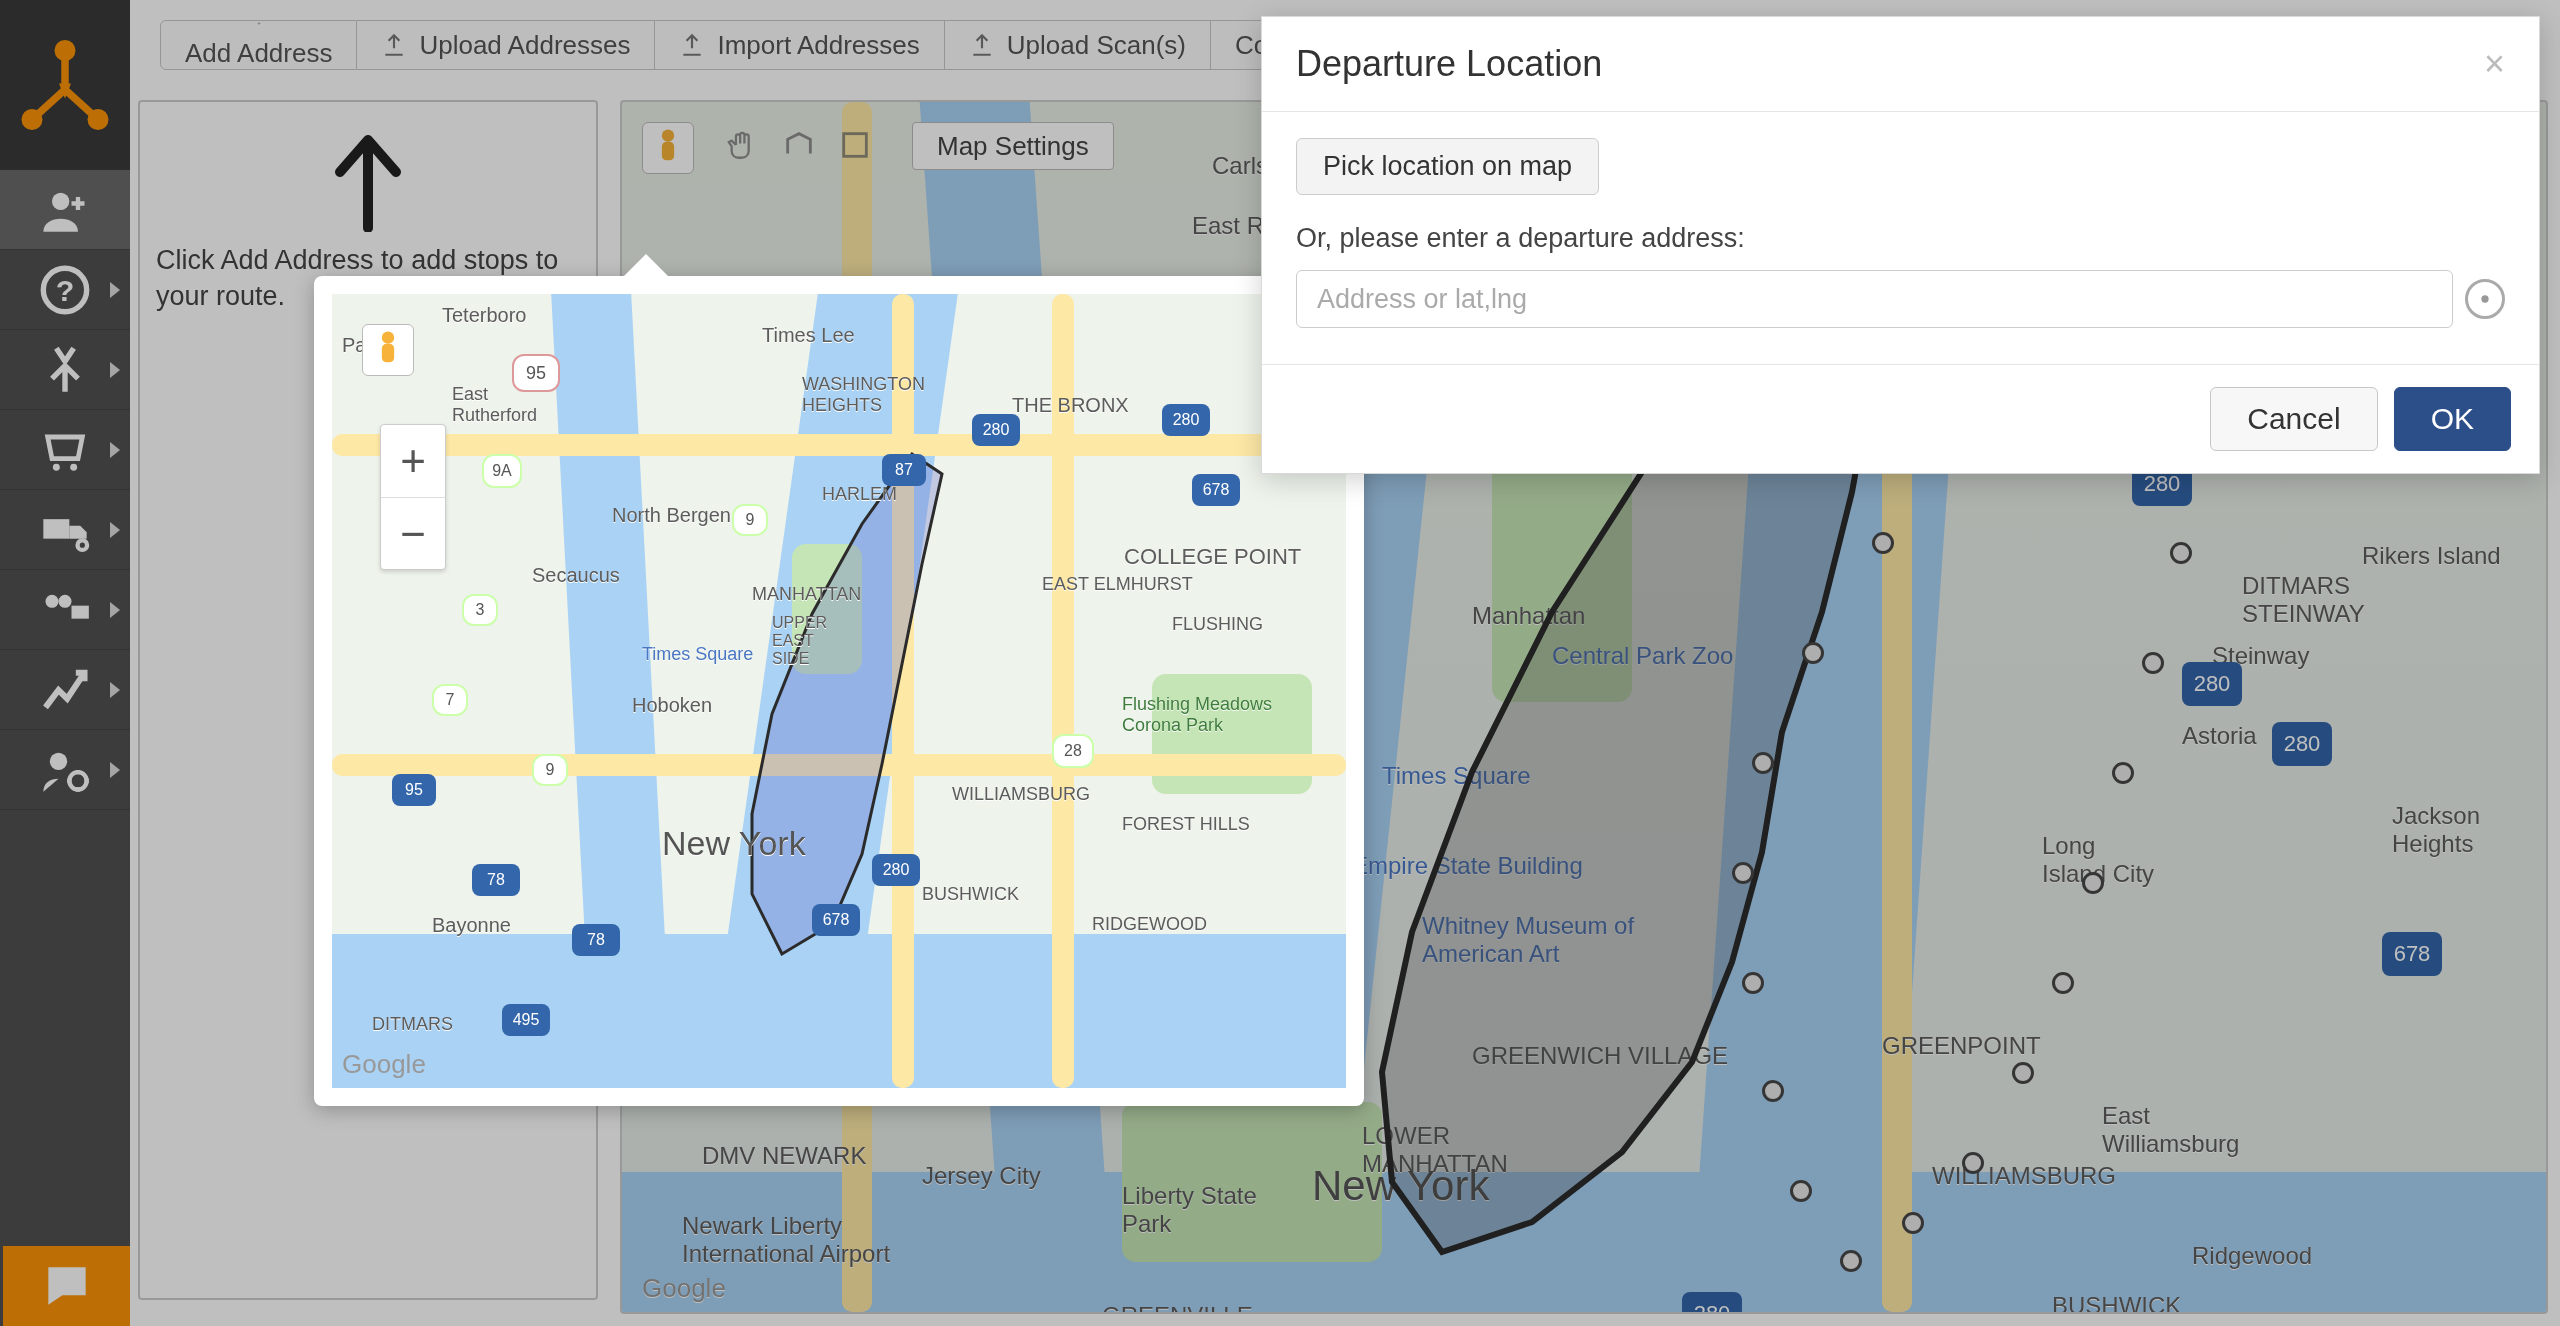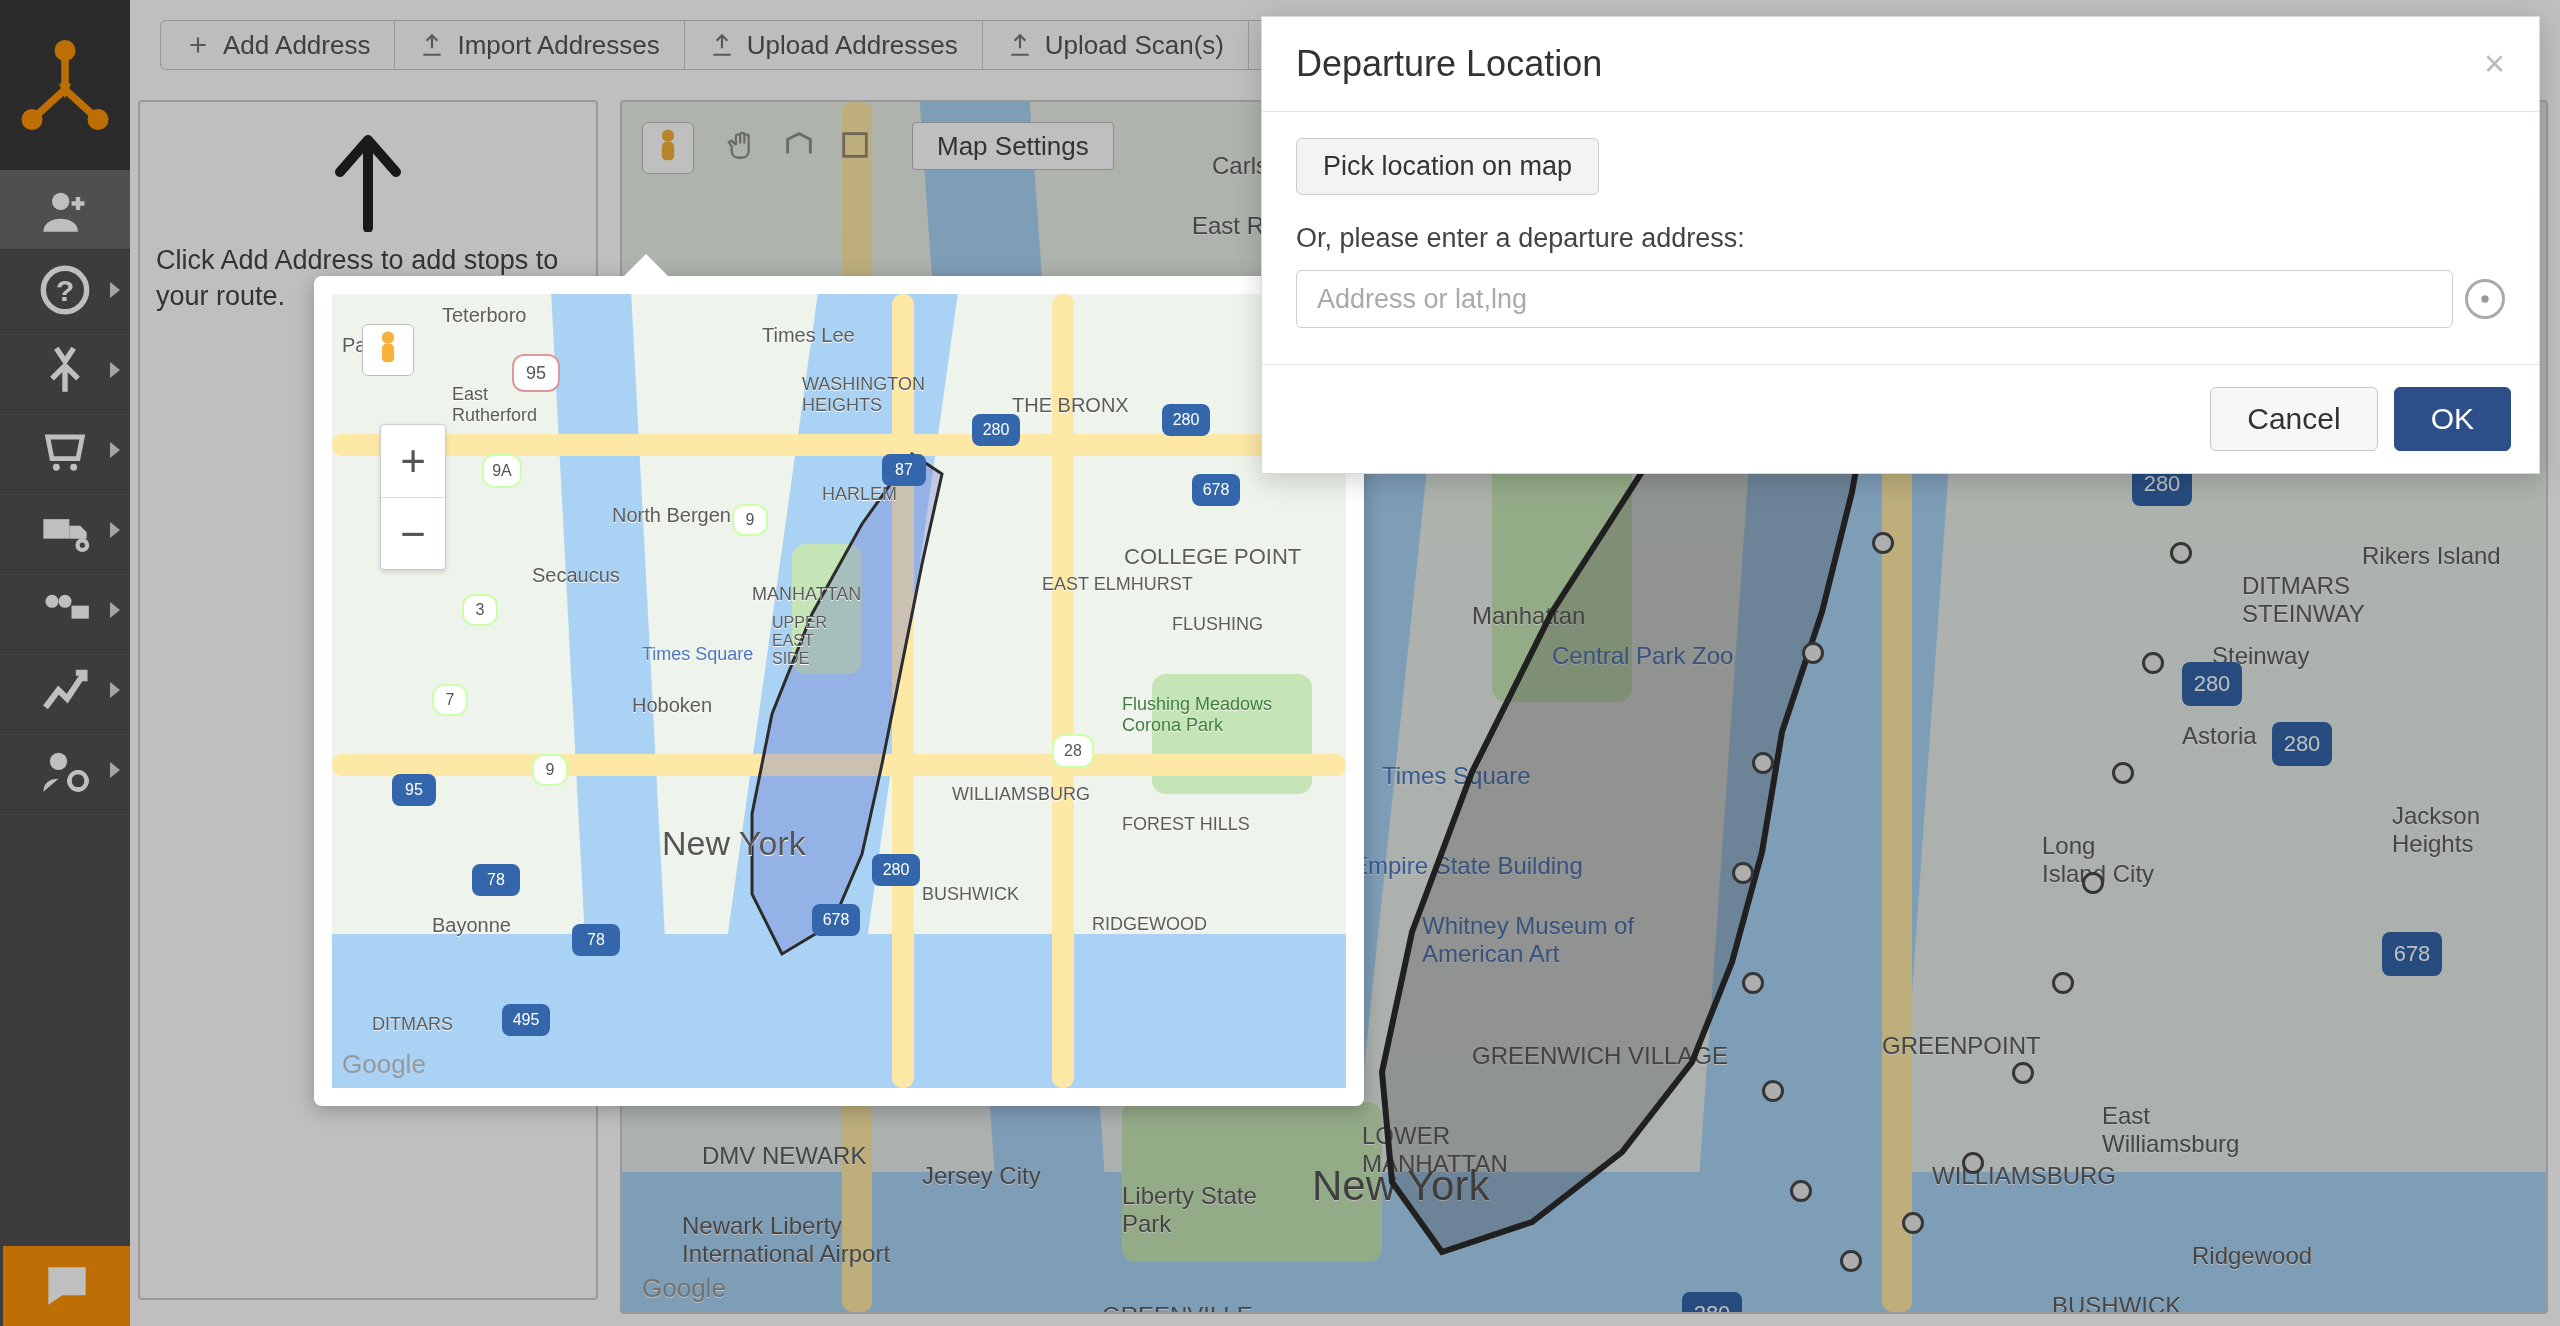--- a/index.html
+++ b/index.html
@@ -92,21 +92,21 @@
   gap: 12px;
   height: 50px;
   padding: 0 24px;
   font-size: 26px;
   color: #555;
   background: #fdfdfd;
   border: 1px solid #c9c9c9;
   cursor: pointer;
 }
 .tbtn + .tbtn { border-left: none; }
-.tbtn:first-child { border-radius: 6px 0 0 6px; }
+.tbtn:first-child { border-radius: 6px 0 0 6px; flex-direction: column; }
 .tbtn .ticon { width: 26px; height: 26px; stroke:#777; fill:none; stroke-width:2; }
 
 
 .left-panel {
   position: absolute;
   left: 138px;
   top: 100px;
   width: 460px;
   height: 1200px;
   border: 2px solid #ccc;
@@ -382,27 +382,27 @@
   <div class="tbtn">
     <svg class="ticon" viewBox="0 0 24 24">
         <path d="M12 5v14M5 12h14"></path>
       </svg>
     <span>Add Address</span>
   </div>
   <div class="tbtn">
     <svg class="ticon" viewBox="0 0 24 24">
         <path d="M12 3v12M7 8l5-5 5 5M4 21h16"></path>
       </svg>
-    <span>Import Addresses</span>
+    <span>Upload Addresses</span>
   </div>
   <div class="tbtn">
     <svg class="ticon" viewBox="0 0 24 24">
         <path d="M12 3v12M7 8l5-5 5 5M4 21h16"></path>
       </svg>
-    <span>Upload Addresses</span>
+    <span>Import Addresses</span>
   </div>
   <div class="tbtn">
     <svg class="ticon" viewBox="0 0 24 24">
         <path d="M12 3v12M7 8l5-5 5 5M4 21h16"></path>
       </svg>
     <span>Upload Scan(s)</span>
   </div>
   <div class="tbtn">
     <span>Copy and Pa</span>
   </div>

